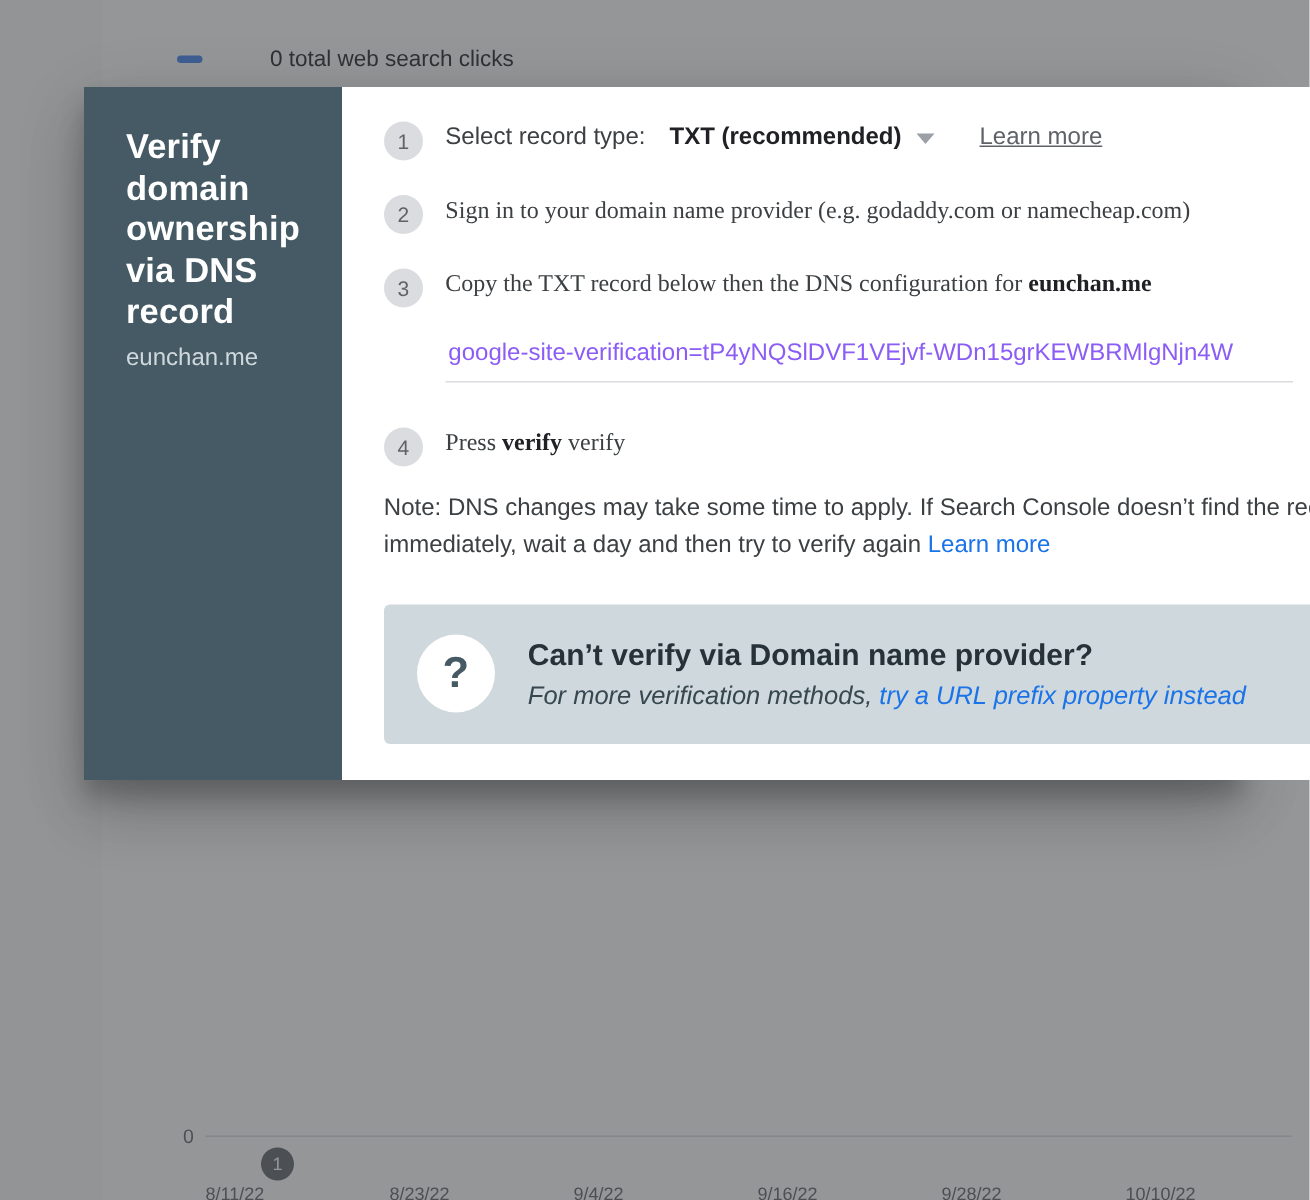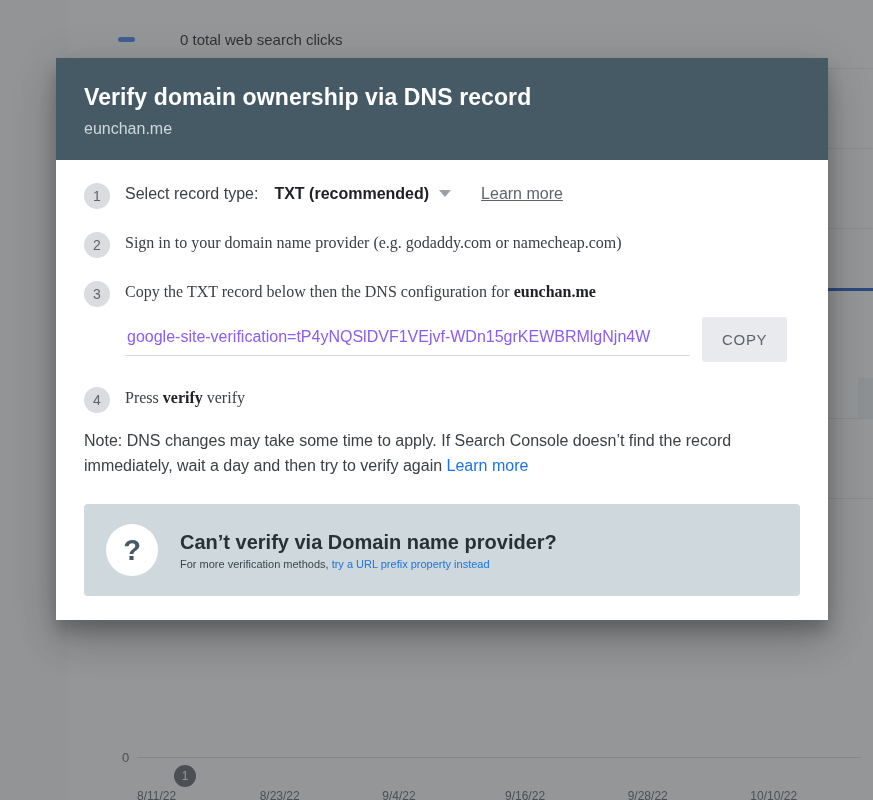--- a/index.html
+++ b/index.html
@@ -120,21 +120,21 @@
 
   
   #dialog {
     position: absolute;
     left: 56px; top: 58px;
     width: 772px;
     background: #ffffff;
     box-shadow: 0 11px 15px rgba(0,0,0,0.2), 0 9px 46px rgba(0,0,0,0.12),
                 0 24px 38px rgba(0,0,0,0.14);
     display: flex;
-    flex-direction: column;
+    flex-direction: row;
   }
 
   .dialog-header {
     background: #455a64;
     padding: 26px 28px 22px 28px;
   }
   .dialog-title {
     color: #ffffff;
     font-size: 23px;
     font-weight: bold;
@@ -274,23 +274,24 @@
     color: #455a64;
     line-height: 1;
   }
   .help-title {
     font-size: 20px;
     font-weight: bold;
     color: #263238;
     line-height: 1.45;
   }
   .help-sub {
-    font-size: 11px;
+    font-size: 17px;
     color: #37474f;
     line-height: 1.45;
+    font-style: italic;
   }
   .help-sub a {
     color: #1a73e8;
     text-decoration: none;
     cursor: pointer;
   }
 
   .dialog-footer {
     border-top: 1px solid #e8eaed;
     display: flex;

